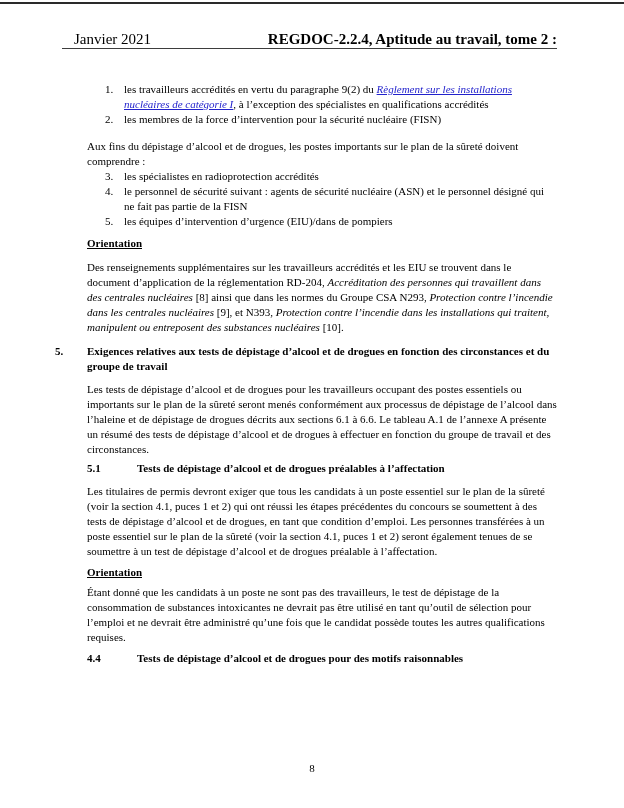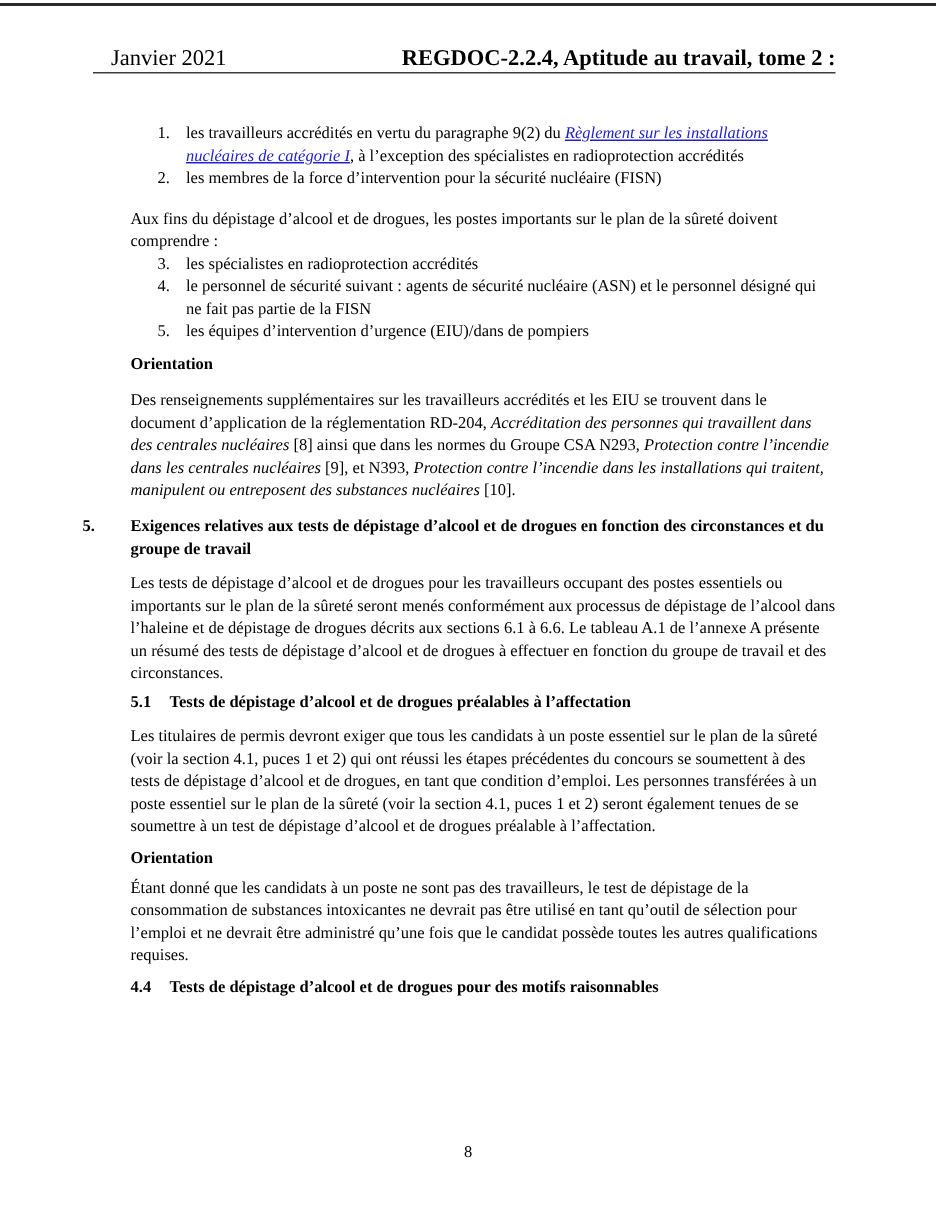--- a/index.html
+++ b/index.html
@@ -39,27 +39,27 @@
     position: absolute; top: 82px; left: 87px;
     width: 470px;
   }
   p { margin: 0; }
   ol.numlist { margin: 0; padding: 0; list-style: none; }
   ol.numlist li { display: flex; }
   .li-num { width: 19px; margin-left: 18px; flex-shrink: 0; }
   .li-body { flex: 1; }
   .para-intro { margin-top: 12px; }
   .numlist-b { margin-top: 6px; }
-  .orientation { font-weight: bold; margin-top: 7px; }
+  .orientation { font-weight: bold; margin-top: 7px; text-decoration: underline; }
   .para-refs { margin-top: 9px; }
   .h1 { display: flex; font-weight: bold; margin-top: 9px; }
   .h1 .h1-num { width: 32px; margin-left: -32px; flex-shrink: 0; }
   .h1 .h1-title { flex: 1; }
   .para-5 { margin-top: 8px; }
-  .h2 { display: flex; font-weight: bold; }
+  .h2 { display: flex; font-weight: bold; gap: 24px; }
   .h2 .h2-num { width: 26px; flex-shrink: 0; }
   .h2 .h2-title { flex: 1; }
   .h2-51 { margin-top: 4px; }
   .para-51 { margin-top: 8px; }
   .orientation-2 { margin-top: 6px; }
   .para-51o { margin-top: 5px; }
   .h2-52 { margin-top: 6px; }
   .para-52 { margin-top: 7px; }
   .footer {
     position: absolute; top: 761px; left: 0;
@@ -85,21 +85,21 @@
     <span class="doc-title">
       <span>REGDOC-2.2.4, Aptitude au travail, tome 2 :</span>
     </span>
   </div>
 
   <div class="content">
 
     <ol class="numlist numlist-a">
       <li>
         <span class="li-num">1.</span>
-        <span class="li-body"><span>les travailleurs accrédités en vertu du paragraphe 9(2) du </span><span class="seg-link">Règlement sur les installations nucléaires de catégorie I</span><span>, à l’exception des spécialistes en radioprotection accrédités</span></span>
+        <span class="li-body"><span>les travailleurs accrédités en vertu du paragraphe 9(2) du </span><span class="seg-link">Règlement sur les installations nucléaires de catégorie I</span><span>, à l’exception des spécialistes en qualifications accrédités</span></span>
       </li>
       <li>
         <span class="li-num">2.</span>
         <span class="li-body"><span>les membres de la force d’intervention pour la sécurité nucléaire (FISN)</span></span>
       </li>
     </ol>
 
     <p class="para-intro">Aux fins du dépistage d’alcool et de drogues, les postes importants sur le plan de la sûreté doivent comprendre :</p>
 
     <ol class="numlist numlist-b">

